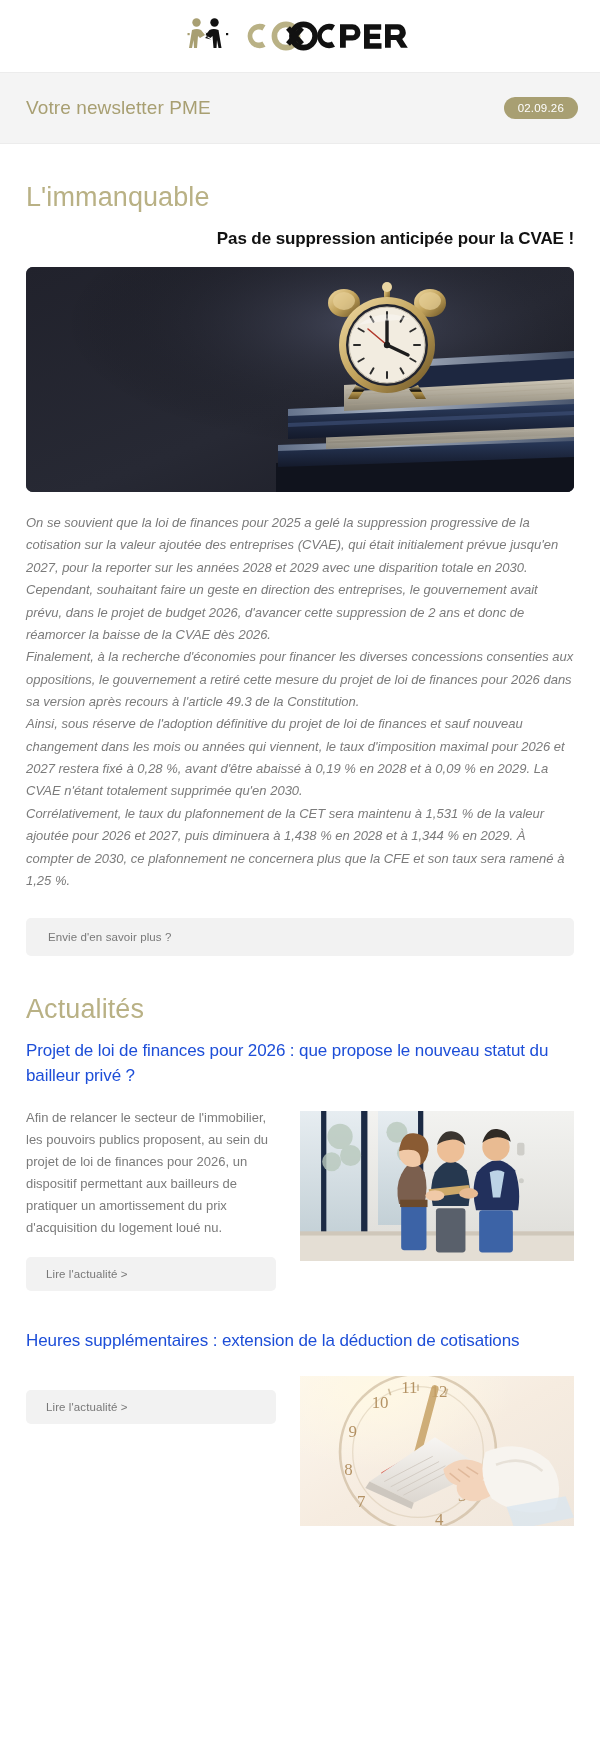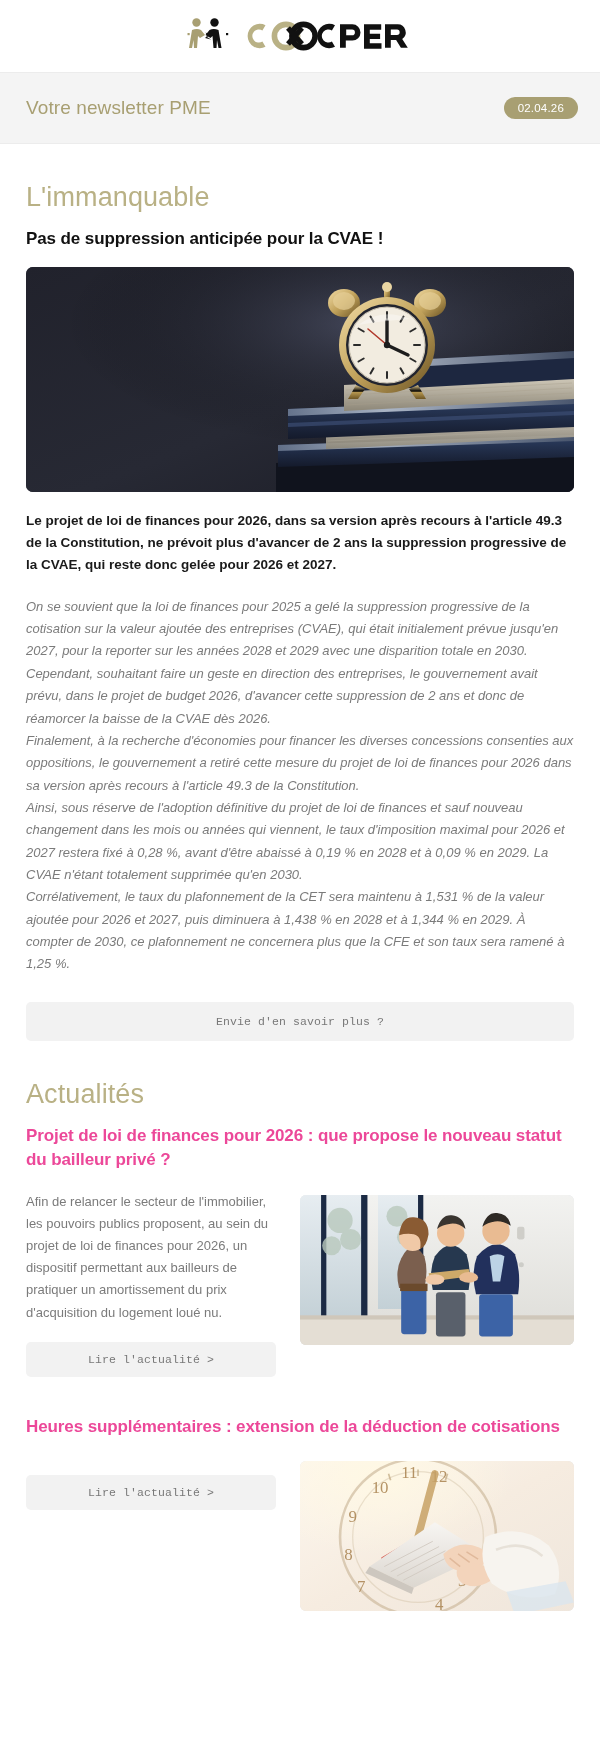--- a/index.html
+++ b/index.html
@@ -82,25 +82,26 @@
     letter-spacing: .1px;
   }
   .section-heading.tight { }
   h2.article-title {
     font-size: 17px;
     font-weight: bold;
     color: #111111;
     line-height: 1.42;
     margin: 0 0 16px 0;
     letter-spacing: -.1px;
+    text-align: right;
   }
   h3.article-title-sm {
     font-size: 17px;
-    font-weight: bold;
-    color: #ec4899;
+    font-weight: normal;
+    color: #1d4ed8;
     line-height: 1.45;
     margin: 0 0 18px 0;
     letter-spacing: -.1px;
   }
   .lead {
     font-size: 13.5px;
     font-weight: bold;
     color: #1a1a1a;
     line-height: 1.62;
     margin: 18px 0 0 0;
@@ -126,25 +127,25 @@
   }
   .hero-img svg { display: block; width: 100%; height: 100%; }
 
   
   .cta {
     display: block;
     width: 100%;
     background: #f2f2f2;
     border: none;
     border-radius: 5px;
-    text-align: center;
+    text-align: left;
     padding: 13px 22px;
     font-size: 11.5px;
     color: #787878;
-    font-family: Liberation Mono, monospace;
+    font-family: Liberation Sans, sans-serif;
     cursor: pointer;
     margin-top: 26px;
     letter-spacing: .1px;
   }
   .cta.small {
     padding: 11px 20px;
     margin-top: 18px;
     font-size: 11.5px;
   }
 
@@ -164,21 +165,21 @@
   }
   .article-text {
     font-size: 13px;
     color: #7b7b7b;
     line-height: 1.70;
     margin: 0;
   }
   .thumb {
     width: 100%;
     height: 150px;
-    border-radius: 6px;
+    border-radius: 0;
     overflow: hidden;
     display: block;
     background: #dfe3e8;
   }
   .thumb svg { display: block; width: 100%; height: 100%; }
 
   .section-block { padding-bottom: 4px; }
   .spacer-lg { height: 34px; }
   .bottom-pad { height: 16px; }
 </style>
@@ -218,21 +219,21 @@
           <path d="M123 6.3 h17.2 v5.4 h-11.4 v4.1 h10.3 v5.2 h-10.3 v4.3 h11.7 v5.4 H123 z" fill="#111111"></path>
 
           <path d="M144 6.3 h12.6 a8 8 0 0 1 4.6 14.6 l5.6 8.8 h-6.9 l-4.8 -7.6 h-5.3 v7.6 H144 z M149.8 11.6 v5.3 h6.2 a2.65 2.65 0 0 0 0 -5.3 z" fill="#111111"></path>
         </svg>
       </span>
     </div>
   </div>
 
   <div class="title-band">
     <span class="newsletter-title">Votre newsletter PME</span>
-    <span class="date-badge">02.04.26</span>
+    <span class="date-badge">02.09.26</span>
   </div>
 
   <div class="content">
 
     <div class="section-heading tight">L'immanquable</div>
 
     <h2 class="article-title">Pas de suppression anticipée pour la CVAE !</h2>
 
     <div class="hero-img">
       <svg viewBox="0 0 548 225" preserveAspectRatio="xMidYMid slice" xmlns="http://www.w3.org/2000/svg" aria-hidden="true">
@@ -340,21 +341,20 @@
           <circle cx="55" cy="60" r="3.2" fill="#1d1d1d"></circle>
 
           <path d="M24 100 l-8 14 10 0 7 -10 z" fill="url(#brass)"></path>
           <path d="M86 100 l8 14 -10 0 -7 -10 z" fill="url(#brass)"></path>
 
           <path d="M26 40 q24 -18 52 -6 q-30 2 -52 6 z" fill="#ffffff" opacity="0.35"></path>
         </g>
       </svg>
     </div>
 
-    <p class="lead">Le projet de loi de finances pour 2026, dans sa version après recours à l'article 49.3 de la Constitution, ne prévoit plus d'avancer de 2 ans la suppression progressive de la CVAE, qui reste donc gelée pour 2026 et 2027.</p>
 
     <div class="body-text">
       <p>On se souvient que la loi de finances pour 2025 a gelé la suppression progressive de la cotisation sur la valeur ajoutée des entreprises (CVAE), qui était initialement prévue jusqu'en 2027, pour la reporter sur les années 2028 et 2029 avec une disparition totale en 2030.</p>
       <p>Cependant, souhaitant faire un geste en direction des entreprises, le gouvernement avait prévu, dans le projet de budget 2026, d'avancer cette suppression de 2 ans et donc de réamorcer la baisse de la CVAE dès 2026.</p>
       <p>Finalement, à la recherche d'économies pour financer les diverses concessions consenties aux oppositions, le gouvernement a retiré cette mesure du projet de loi de finances pour 2026 dans sa version après recours à l'article 49.3 de la Constitution.</p>
       <p>Ainsi, sous réserve de l'adoption définitive du projet de loi de finances et sauf nouveau changement dans les mois ou années qui viennent, le taux d'imposition maximal pour 2026 et 2027 restera fixé à 0,28 %, avant d'être abaissé à 0,19 % en 2028 et à 0,09 % en 2029. La CVAE n'étant totalement supprimée qu'en 2030.</p>
       <p>Corrélativement, le taux du plafonnement de la CET sera maintenu à 1,531 % de la valeur ajoutée pour 2026 et 2027, puis diminuera à 1,438 % en 2028 et à 1,344 % en 2029. À compter de 2030, ce plafonnement ne concernera plus que la CFE et son taux sera ramené à 1,25 %.</p>
     </div>
 
     <button class="cta" type="button">Envie d'en savoir plus ?</button>

